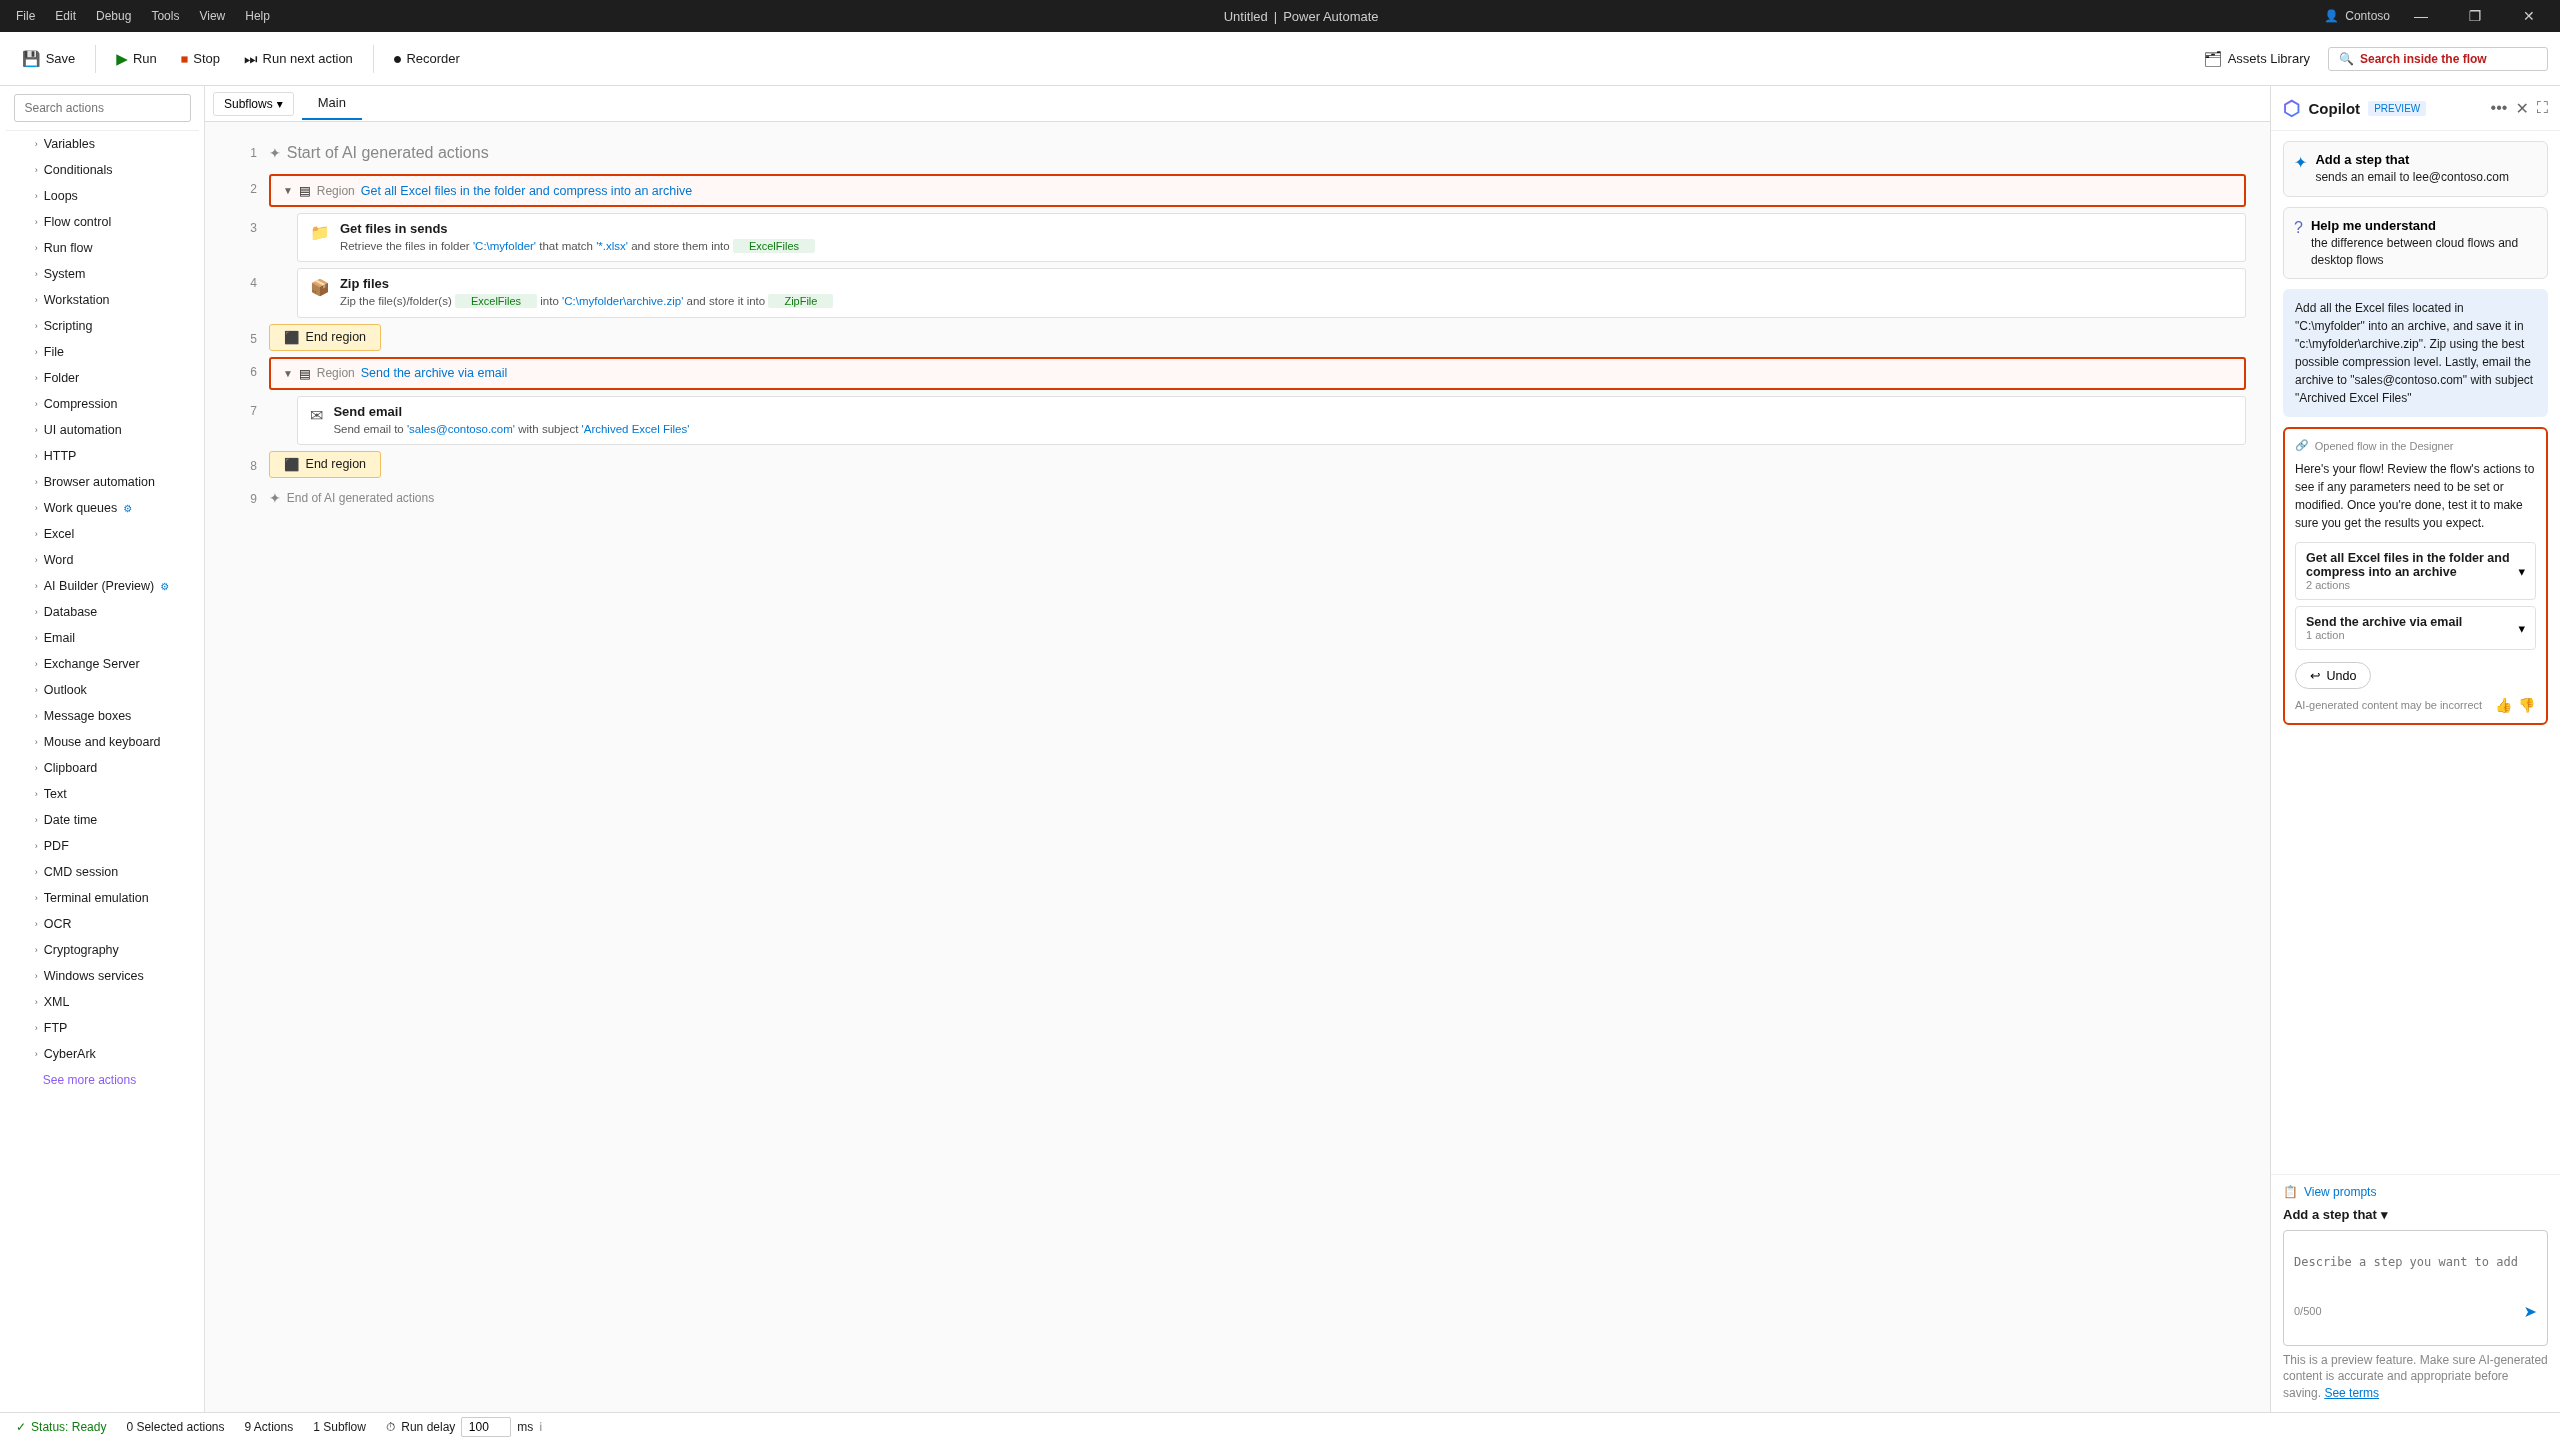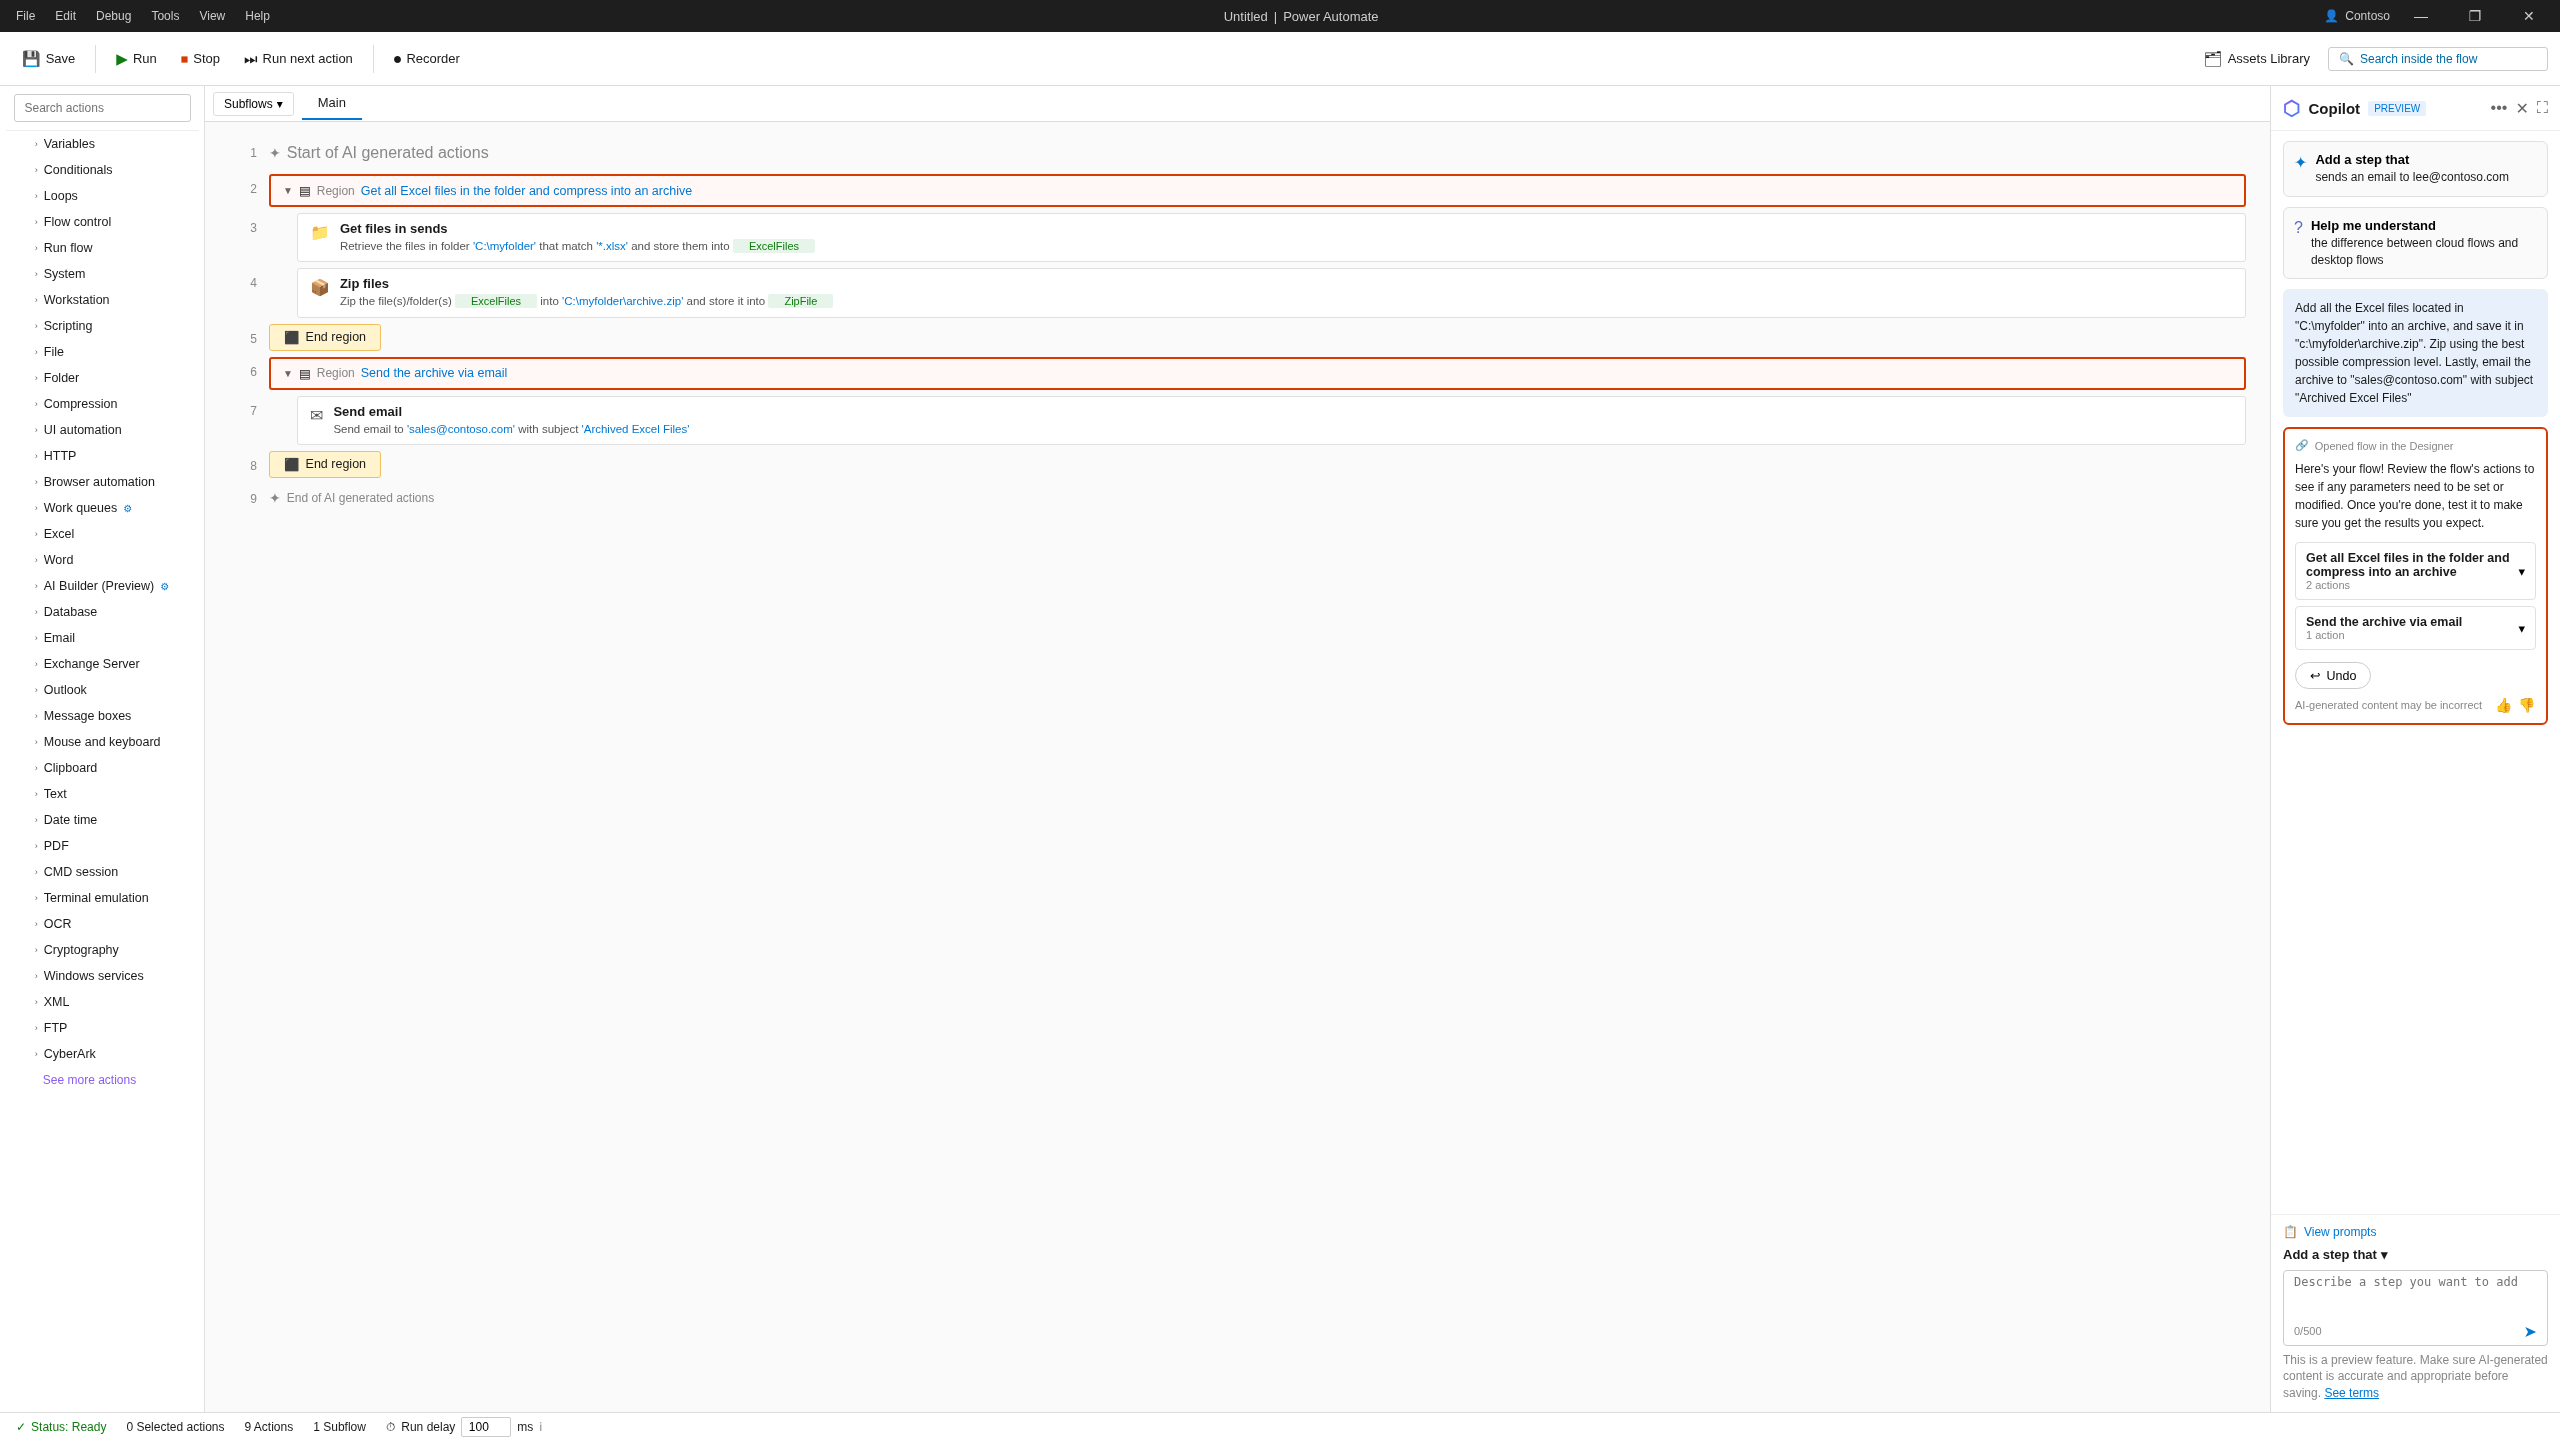--- a/index.html
+++ b/index.html
@@ -302,21 +302,21 @@
       gap: 4px;
       font-size: 13px;
       font-weight: 600;
       color: #1a1a1a;
       margin-bottom: 8px;
       cursor: pointer;
     }
     .copilot-input-area {
       border: 1px solid #ccc;
       border-radius: 4px;
-      padding: 4px 10px;
+      padding: 24px 10px;
       min-height: 60px;
       position: relative;
     }
     .copilot-input-area textarea {
       width: 100%;
       border: none;
       outline: none;
       font-size: 12px;
       resize: none;
       background: transparent;
@@ -401,21 +401,21 @@
     <span class="icon">⏺</span>
     <span>Recorder</span>
   </button>
   <div class="toolbar-right">
     <button class="toolbar-btn">
       <span class="icon">🗂</span>
       <span>Assets Library</span>
     </button>
     <div class="search-inside">
       <span>🔍</span>
-      <span style="color:#0369a1; font-size:12px;">Search inside the flow</span>
+      <span style="color:#b91c1c; font-size:12px;font-weight:bold;">Search inside the flow</span>
     </div>
   </div>
 </div>
 
 <div class="main-layout">
 
   <div class="sidebar">
     <div class="search-actions">
       <input type="text" placeholder="Search actions" style="">
     </div>

